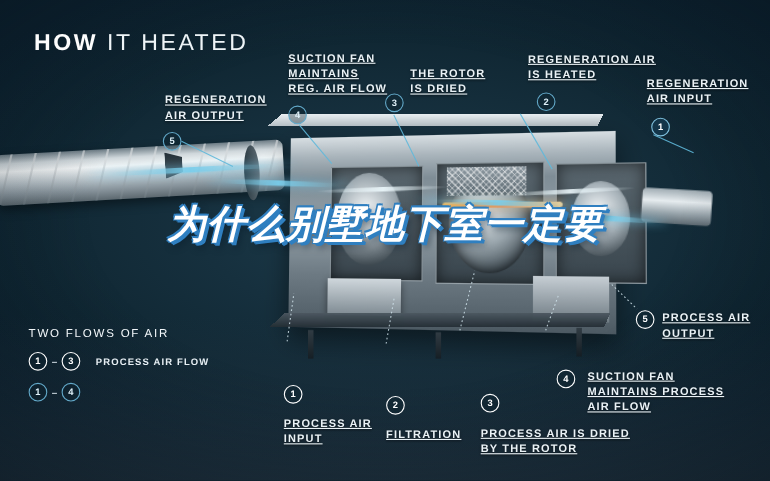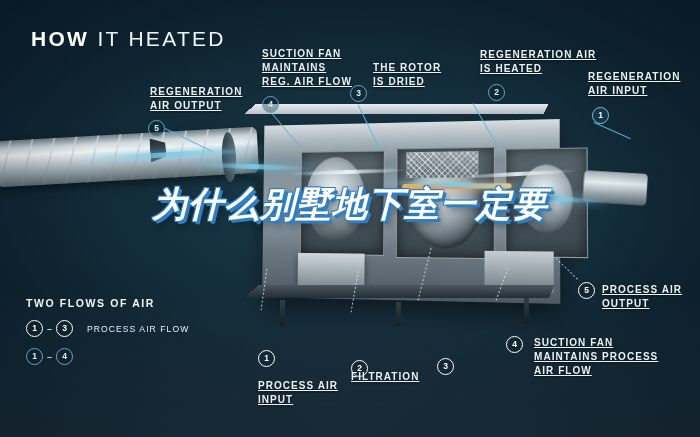--- a/index.html
+++ b/index.html
@@ -37,27 +37,27 @@
   .mk.bluefill{border:1.2px solid #7fc0dd;color:#ffffff;background:rgba(20,58,80,.75);}
 
   
   .leader{position:absolute;transform-origin:0 50%;height:1px;}
   .leader.dot{background-image:linear-gradient(90deg,#cfe2ea 0 1.6px,transparent 1.6px 4px);
               background-size:4px 1px;background-repeat:repeat-x;opacity:.85;}
   .leader.solid{background:#5fb8da;opacity:.9;}
 
   
   .legend{position:absolute;left:26px;top:297px;}
-  .legend .ltitle{color:#f2f7fa;font-size:10.5px;font-weight:700;
+  .legend .ltitle{color:#f2f7fa;font-size:10.5px;font-weight:400;
                   letter-spacing:1.6px;margin-bottom:11px;}
   .lrow{display:flex;align-items:center;margin-bottom:11px;}
   .lrow .mk{position:static;margin:0;}
   .lrow .dash{color:#cfdbe2;font-size:9px;margin:0 4px;font-weight:700;}
   .lrow .ltxt{margin-left:14px;color:#e7eff4;font-size:8.6px;
-              font-weight:400;letter-spacing:1.05px;}
+              font-weight:700;letter-spacing:1.05px;}
 
   
   .machine{position:absolute;left:228px;top:112px;width:360px;height:215px;}
 
   
   .spiral{position:absolute;left:-232px;top:22px;width:262px;height:46px;
           border-radius:6px;
           background:linear-gradient(180deg,#6e7d86 0%,#cfd7db 18%,#f2f5f6 34%,
                      #b9c3c9 58%,#8b979f 78%,#5c686f 100%);
           box-shadow:0 4px 10px rgba(0,0,0,.45);
@@ -232,23 +232,25 @@
   <div class="mk white" style="left:578px;top:282px;">5</div>
   <div class="lbl" style="left:602px;top:283px;width:95px;white-space:pre-line;">PROCESS AIR
 OUTPUT</div>
 
   <div class="mk white" style="left:506px;top:336px;">4</div>
   <div class="lbl" style="left:534px;top:336px;width:160px;white-space:pre-line;">SUCTION FAN
 MAINTAINS PROCESS
 AIR FLOW</div>
 
   <div class="mk white" style="left:437px;top:358px;">3</div>
+  <div class="lbl" style="left:437px;top:388px;width:175px;white-space:pre-line;">PROCESS AIR IS DRIED
+BY THE ROTOR</div>
 
   <div class="mk white" style="left:351px;top:360px;">2</div>
-  <div class="lbl" style="left:351px;top:370px;width:100px;white-space:pre-line;">FILTRATION</div>
+  <div class="lbl" style="left:351px;top:389px;width:100px;white-space:pre-line;">FILTRATION</div>
 
   <div class="mk white" style="left:258px;top:350px;">1</div>
   <div class="lbl" style="left:258px;top:379px;width:95px;white-space:pre-line;">PROCESS AIR
 INPUT</div>
 
   <div class="legend">
     <div class="ltitle">TWO FLOWS OF AIR</div>
 
     <div class="lrow">
       <div class="mk white">1</div>

